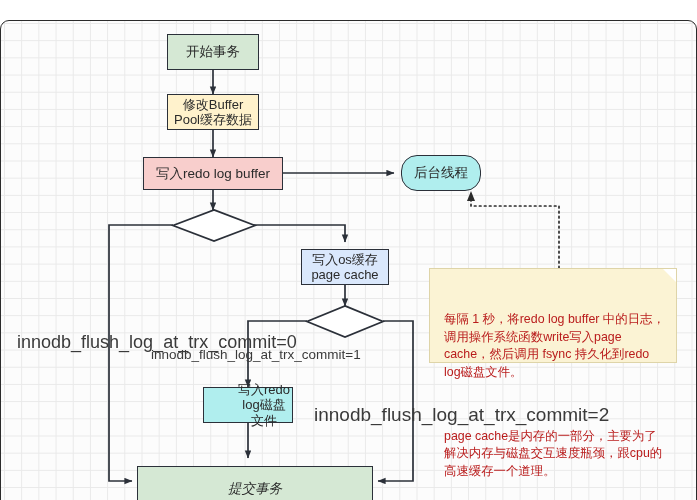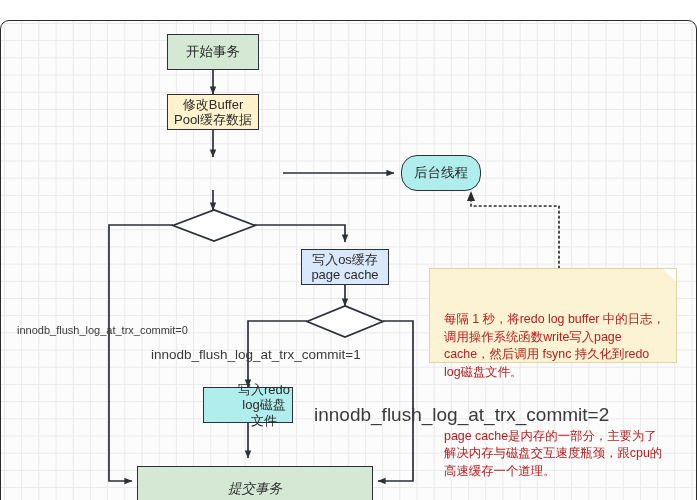--- a/index.html
+++ b/index.html
@@ -101,40 +101,41 @@
       <path d="M558,247 L558,185 L470,185 L470,172"></path>
     </g>
     <path d="M466,180 L474,180 L470,170 z" fill="#2b2b2b"></path>
   </svg>
 
   <div class="node n-green" style="left:166px; top:13px; width:92px; height:36px; font-size:13.5px;">开始事务</div>
 
   <div class="node n-yellow" style="left:166px; top:73px; width:92px; height:36px; font-size:13px;">修改Buffer
 Pool缓存数据</div>
 
+  <div class="node n-pink" style="left:142px; top:136px; width:140px; height:33px; font-size:13.5px;">写入redo log buffer</div>
 
   <div class="node n-cyan n-round" style="left:400px; top:134px; width:80px; height:36px; font-size:13.5px;">后台线程</div>
 
   <div class="node n-blue" style="left:300px; top:228px; width:88px; height:36px; font-size:13px;">写入os缓存
 page cache</div>
 
   <div class="node n-cyan" style="left:202px; top:366px; width:90px; height:36px; font-size:13px;padding-left:32px;">写入redo
 log磁盘文件</div>
 
   <div class="node n-green" style="left:136px; top:445px; width:236px; height:46px; font-size:13.5px;font-style:italic;">提交事务</div>
 
   <svg style="position:absolute; left:170px; top:188px; width:86px; height:33px; overflow:visible;">
     <polygon points="43,0.9 84,16.5 43,32.1 2,16.5" fill="#ffffff" stroke="#2b3039" stroke-width="1.7"></polygon>
   </svg>
 
   <svg style="position:absolute; left:304px; top:284px; width:80px; height:33px; overflow:visible;">
     <polygon points="40,0.9 78,16.5 40,32.1 2,16.5" fill="#ffffff" stroke="#2b3039" stroke-width="1.7"></polygon>
   </svg>
 
-  <div class="edge-label" style="left:16px; top:303px; font-size:11px;">innodb_flush_log_at_trx_commit=0</div>
+  <div class="edge-label" style="left:16px; top:311px; font-size:18px;">innodb_flush_log_at_trx_commit=0</div>
 
   <div class="edge-label" style="left:150px; top:326px; font-size:13.5px;">innodb_flush_log_at_trx_commit=1</div>
 
   <div class="edge-label" style="left:313px; top:383px; font-size:19px;">innodb_flush_log_at_trx_commit=2</div>
 
   <div class="note" style="left:428px; top:247px; width:248px; height:95px; font-size:12.4px;">
     <span class="fold"></span>
     <div>每隔 1 秒，将redo log buffer 中的日志，调用操作系统函数write写入page cache，然后调用 fsync 持久化到redo log磁盘文件。</div>
     <div style="height:11px;"></div>
     <div>page cache是内存的一部分，主要为了解决内存与磁盘交互速度瓶颈，跟cpu的高速缓存一个道理。</div>

